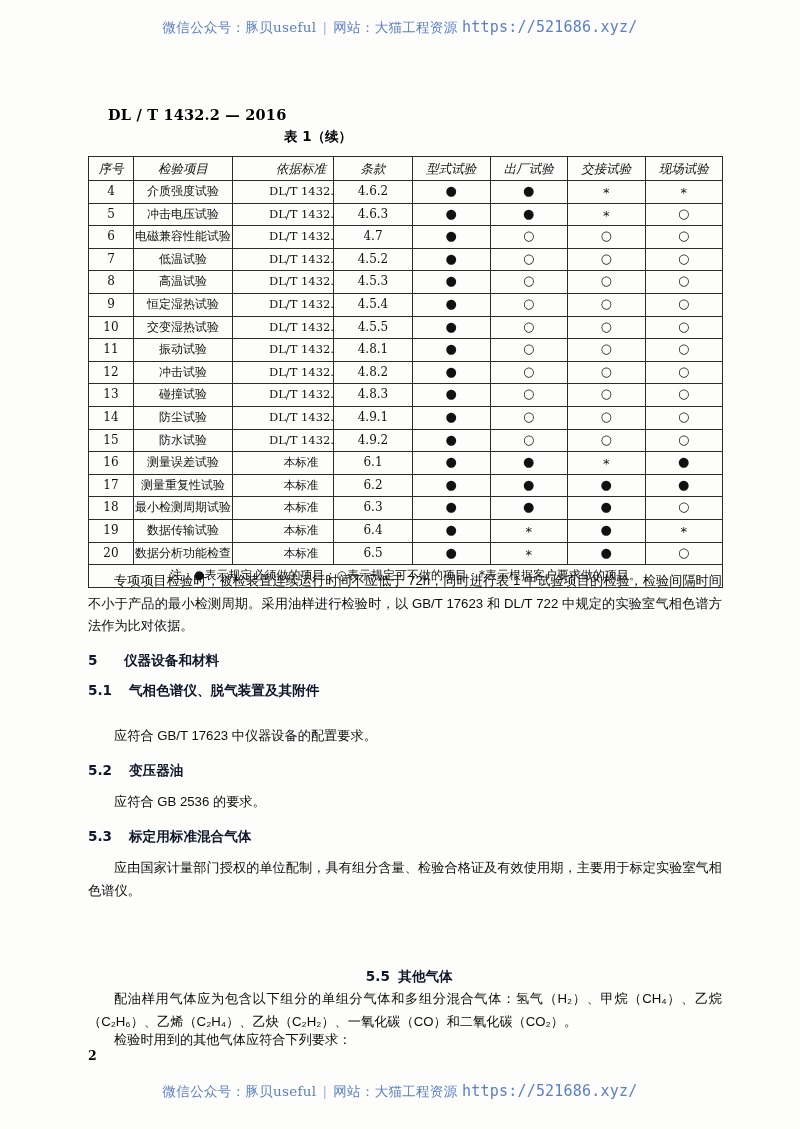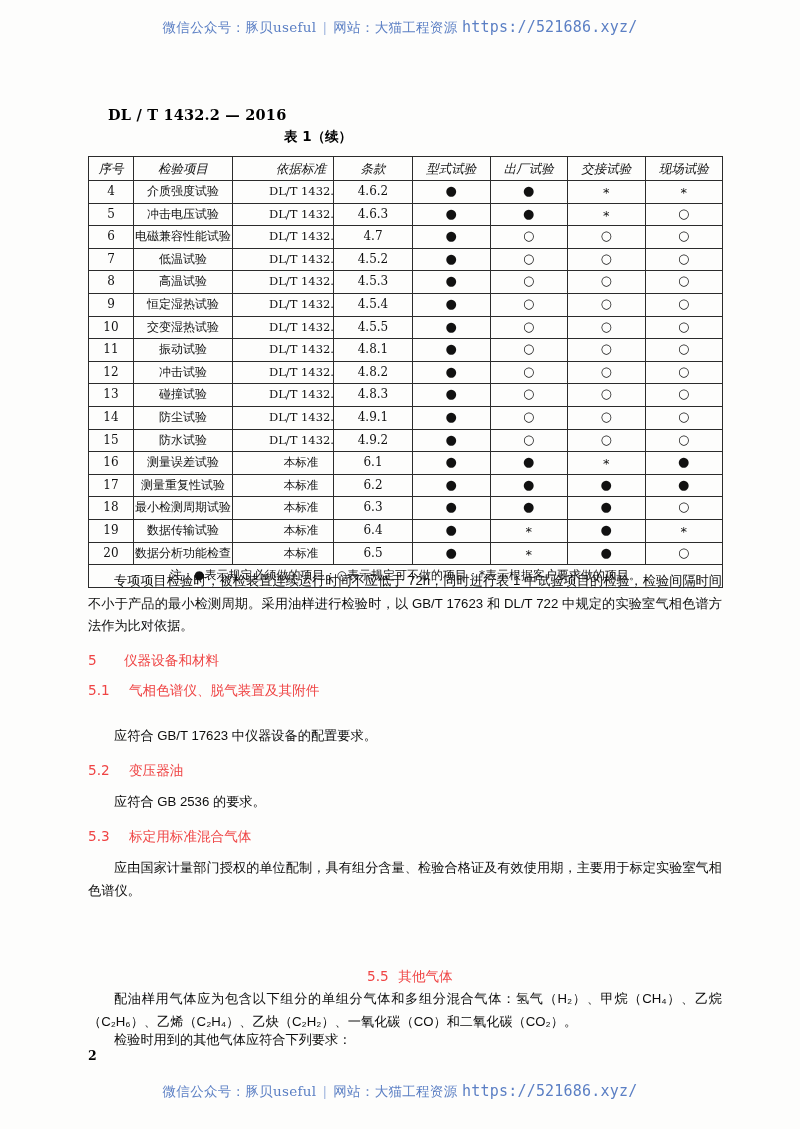--- a/index.html
+++ b/index.html
@@ -139,23 +139,23 @@
     text-align: justify;
     font-family: Liberation Sans, sans-serif;
     color: #0d0d0d;
   }
   .para.indent { text-indent: 26px; }
   .heading {
     position: absolute;
     left: 88px;
     width: 634px;
     font-size: 13.6px;
-    font-weight: normal;
-    font-family: "DejaVu Sans", "Liberation Sans", sans-serif;
-    color: #ef4444;
+    font-weight: bold;
+    font-family: "DejaVu Sans", "Liberation Sans", sans-serif;
+    color: #0f172a;
     white-space: nowrap;
   }
   .heading .num {
     display: inline-block;
     width: 36px;
     font-family: "DejaVu Sans", "Liberation Sans", sans-serif;
   }
   .heading .num.wide { width: 41px; }
   .page-num {
     position: absolute;

